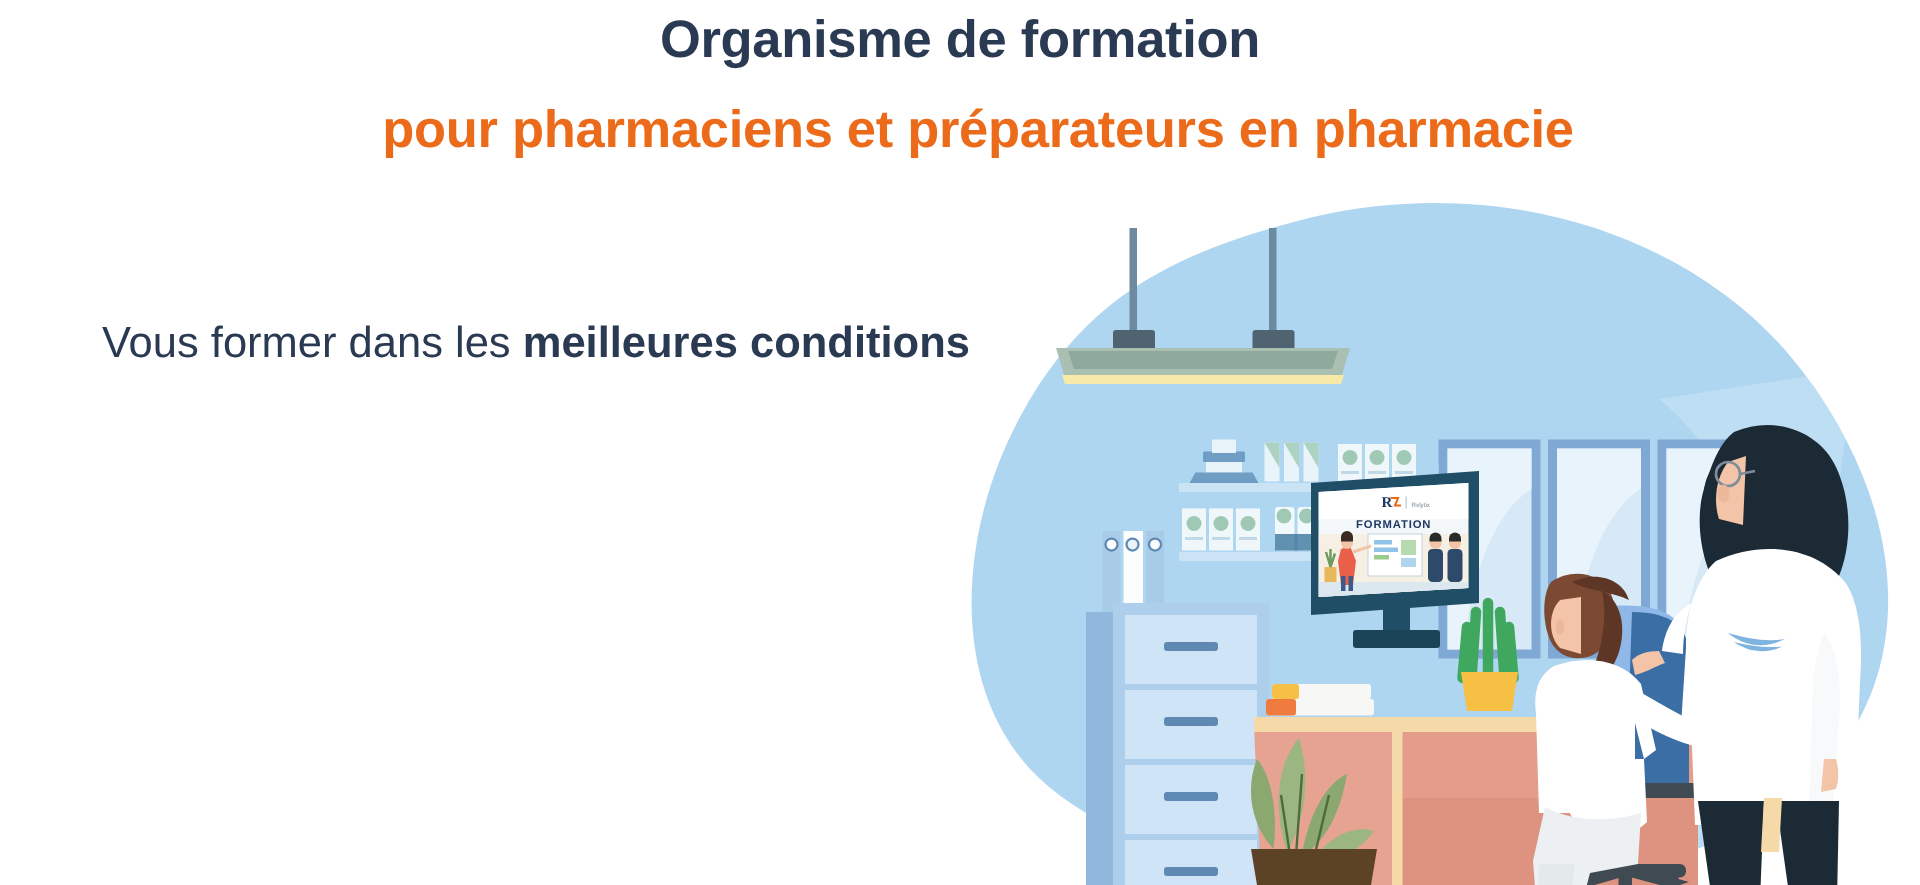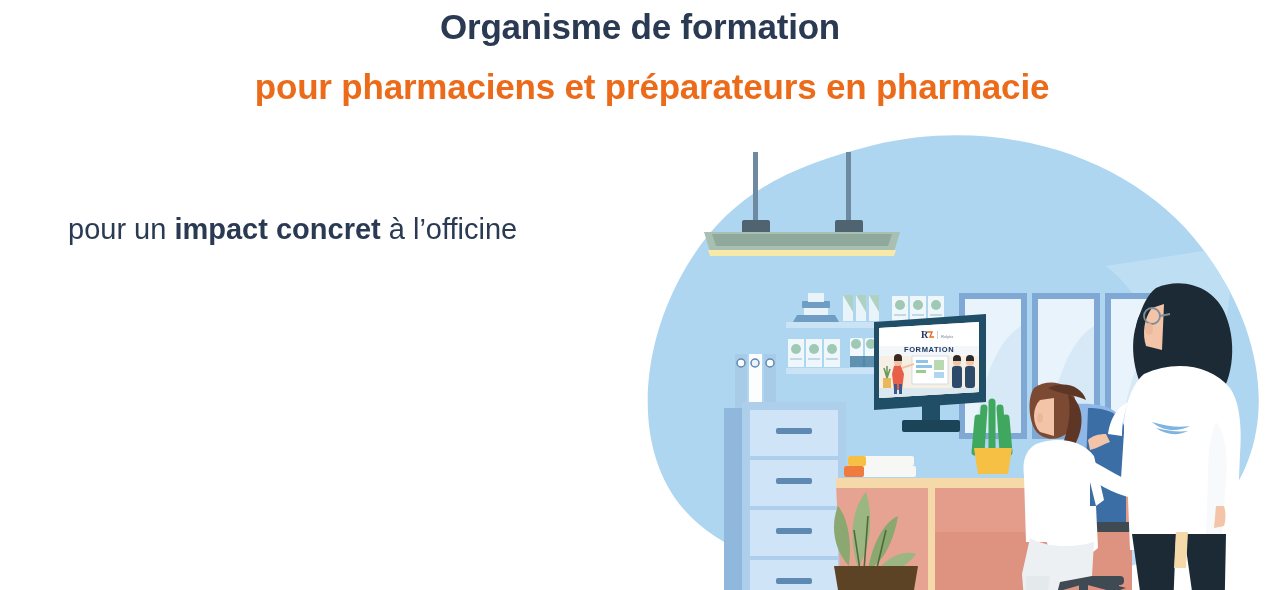--- a/index.html
+++ b/index.html
@@ -71,21 +71,21 @@
 <body>
 
 <div id="page">
 
   <div class="headings">
     <h1 class="title-line-1">Organisme de formation</h1>
     <h2 class="title-line-2">pour pharmaciens et préparateurs en pharmacie</h2>
   </div>
 
   <div class="copy">
-    <p><span>pour un </span><b>impact concret</b><span> à l’officine</span></p>
+    <p><span>Vous former dans les </span><b>meilleures conditions</b><span></span></p>
   </div>
 
   <div class="illustration">
     <svg viewBox="0 0 644 464" xmlns="http://www.w3.org/2000/svg">
       <defs>
         <clipPath id="blobClip">
           <path d="M238,19 C370,-12 500,34 566,122 C636,214 642,320 580,386 C520,450 420,466 312,462
                    C206,458 110,444 56,392 C-4,334 2,230 44,152 C88,70 150,41 238,19 Z"></path>
         </clipPath>
         <clipPath id="scr">

